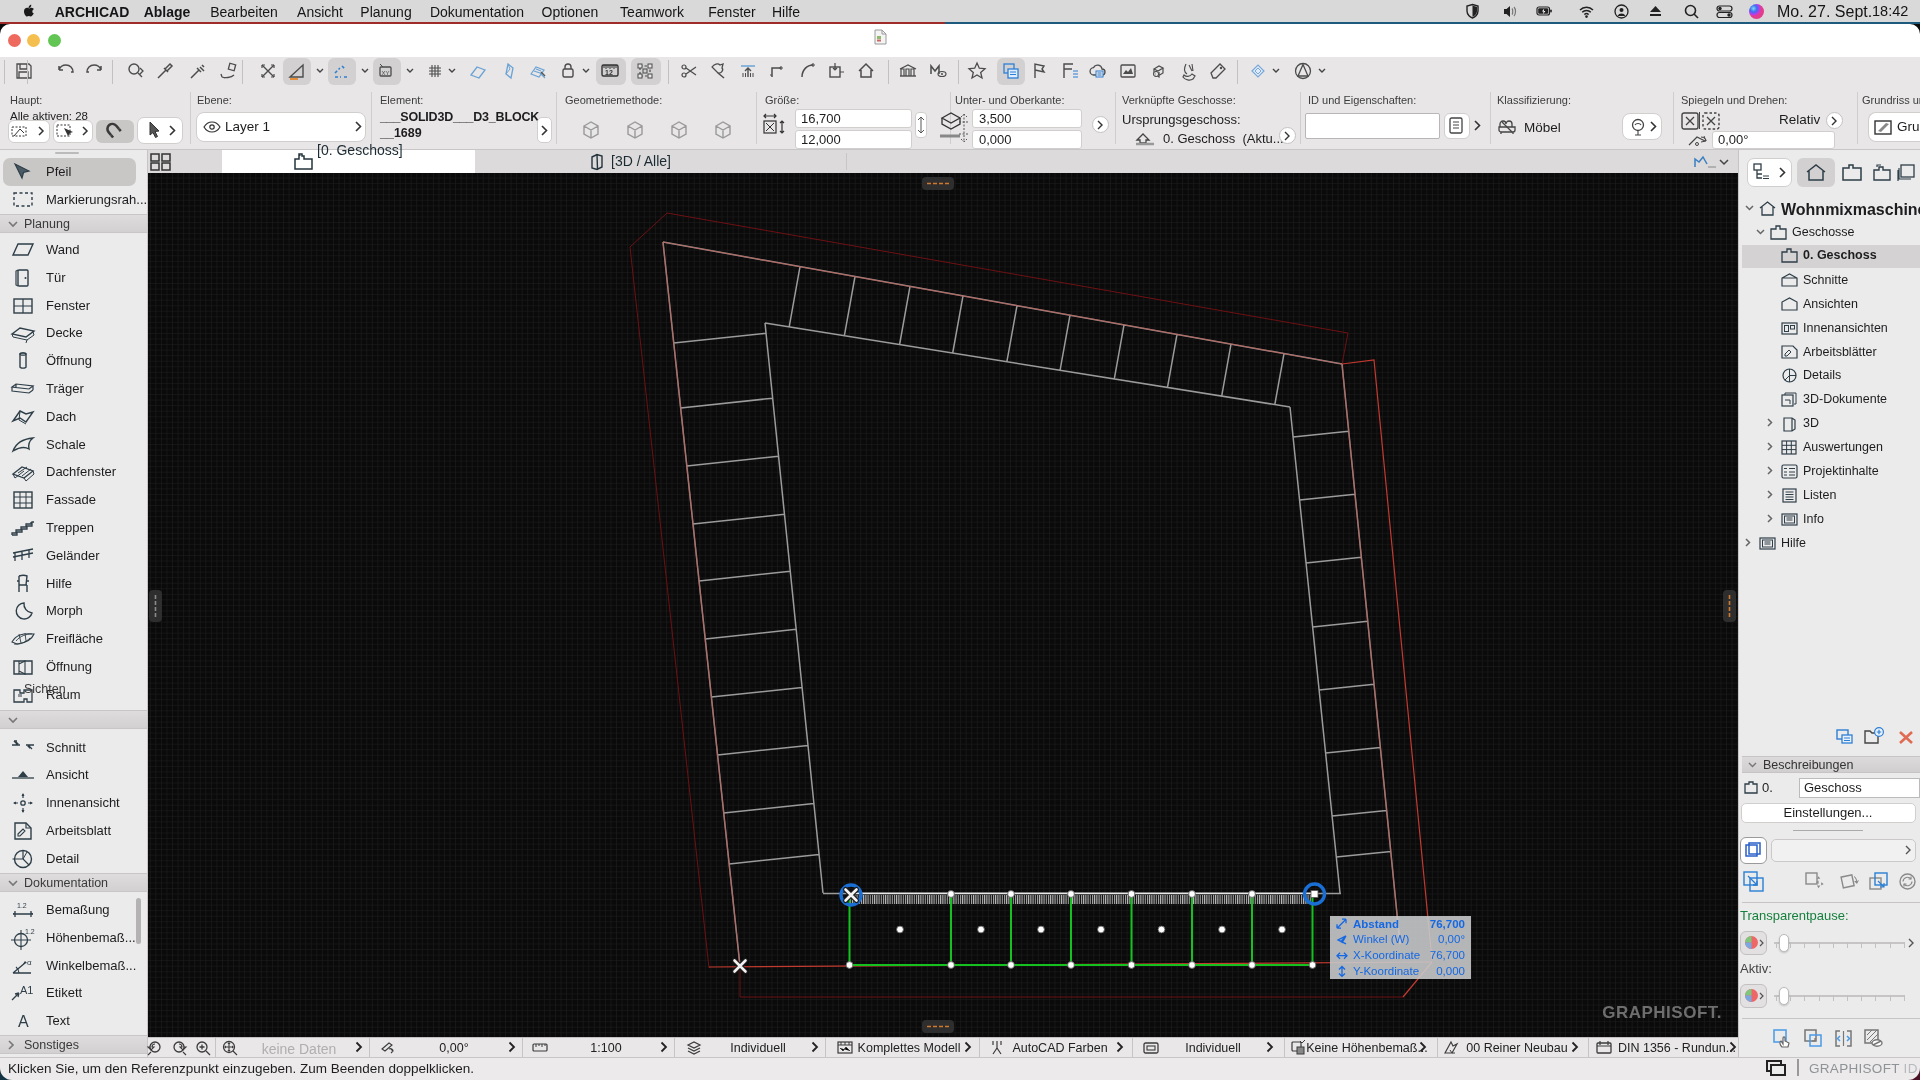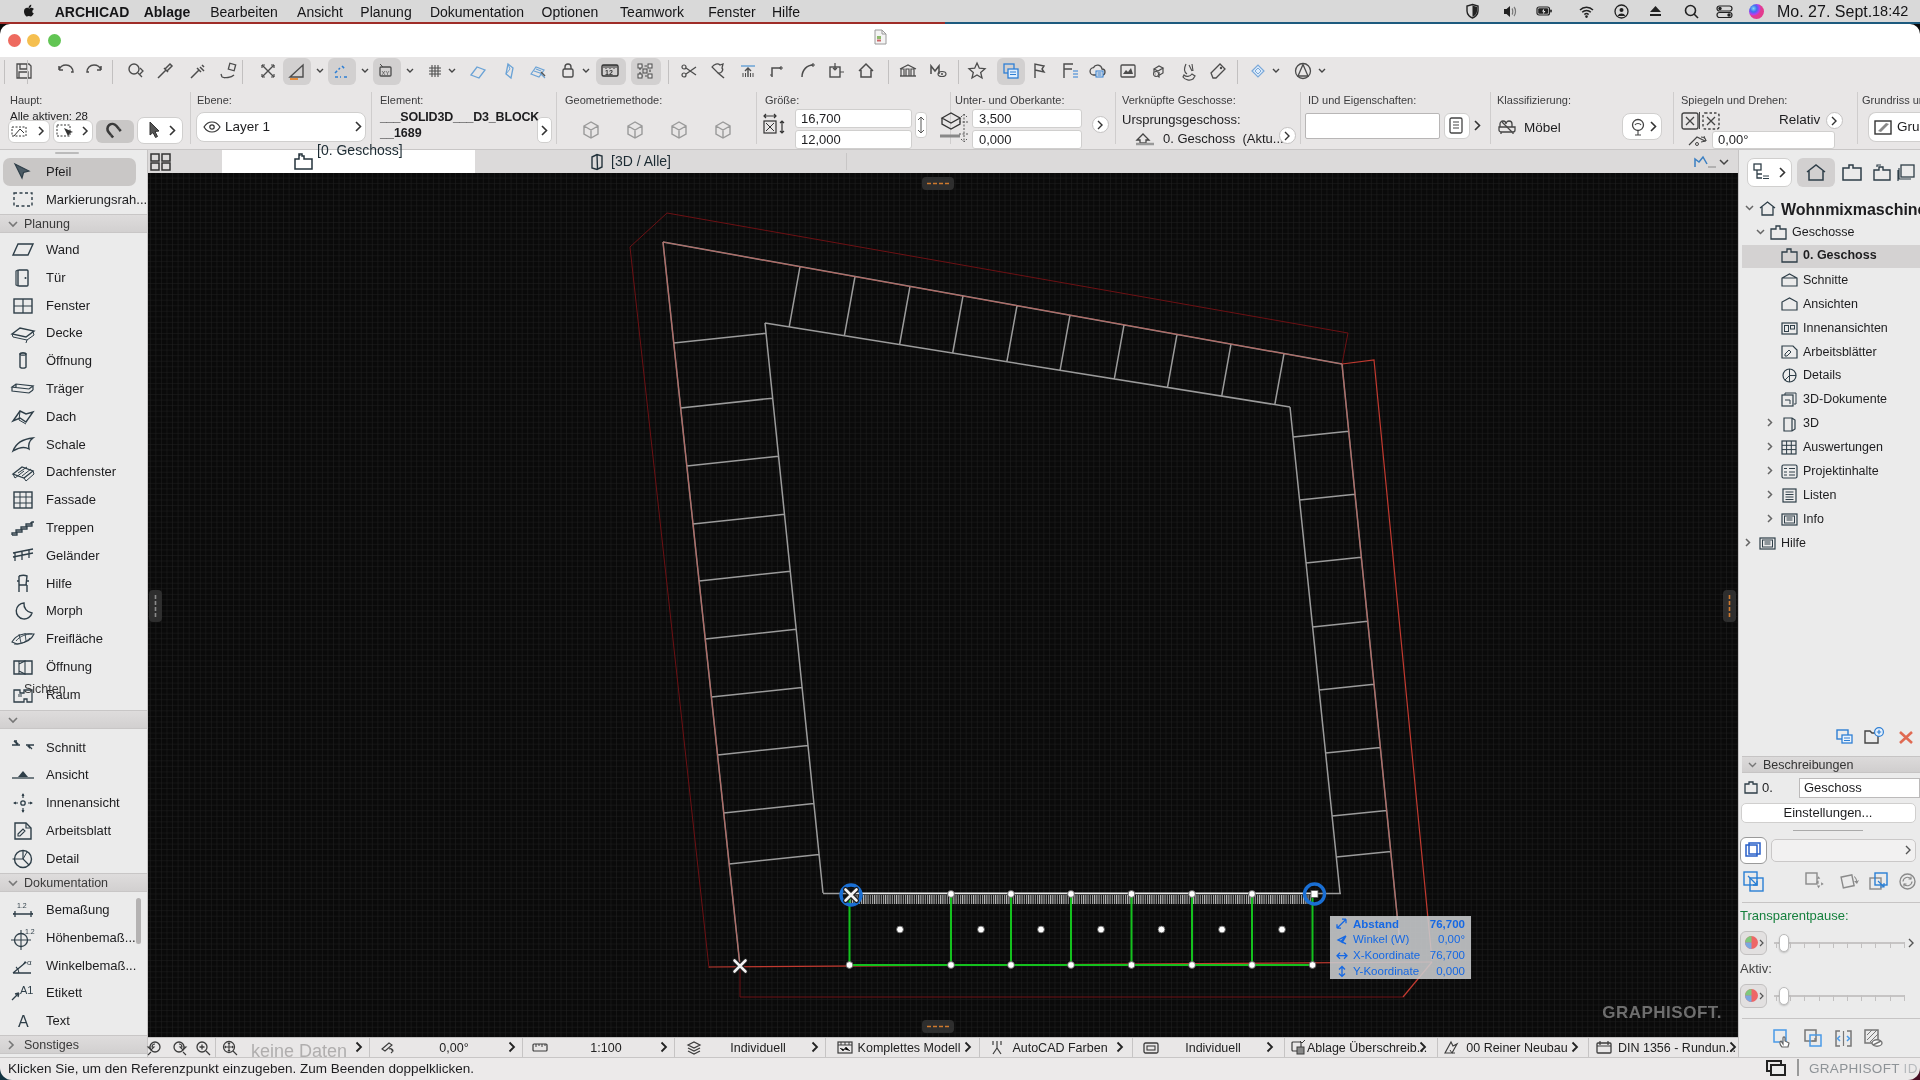--- a/index.html
+++ b/index.html
@@ -747,21 +747,21 @@
   </svg>
 <svg style="left:195px;top:1040px" width="16" height="15" viewBox="0 0 16 15">
     <circle cx="7" cy="7" r="5" fill="none" stroke="#3c3c3c" stroke-width="1.3"></circle>
     <path d="M7 4.5v5M4.5 7h5M11 11l4 4" stroke="#3c3c3c" stroke-width="1.3"></path>
   </svg>
 <svg style="left:222px;top:1040px" width="16" height="15" viewBox="0 0 16 15">
     <circle cx="7" cy="7" r="5.5" fill="none" stroke="#3c3c3c" stroke-width="1.3"></circle>
     <path d="M7 3v8M3 7h8M11 11l4 4" stroke="#3c3c3c" stroke-width="1.1"></path>
     <path d="M7 2l-1.5 2h3zM7 12l-1.5-2h3zM2 7l2-1.5v3zM12 7l-2-1.5v3z" fill="#3c3c3c"></path>
   </svg>
-<div class="txt" style="left:299px;top:1041px;transform:translateX(-50%);font-size:18px;color:#b0aeae;font-weight:normal">keine Daten</div>
+<div class="txt" style="left:299px;top:1041px;transform:translateX(-50%);font-size:14px;color:#b0aeae;font-weight:normal">keine Daten</div>
 <svg style="left:355px;top:1041px" width="8" height="12">
     <path d="M1.5 1.5 6 6 1.5 10.5" fill="none" stroke="#222" stroke-width="1.8"></path>
   </svg>
 <svg style="left:380px;top:1040px" width="16" height="15" viewBox="0 0 16 15">
     <path d="M2 9l7-6 3 2-7 6z" fill="none" stroke="#3c3c3c" stroke-width="1.1"></path>
     <path d="M9 9c2-1 4 0 4 2M11 13l2-2-2-2" fill="none" stroke="#3c3c3c" stroke-width="1.1"></path>
   </svg>
 <div class="txt" style="left:454px;top:1041px;transform:translateX(-50%);font-size:12.5px;color:#222;font-weight:normal">0,00°</div>
 <svg style="left:508px;top:1041px" width="8" height="12">
     <path d="M1.5 1.5 6 6 1.5 10.5" fill="none" stroke="#222" stroke-width="1.8"></path>
@@ -803,21 +803,21 @@
   </svg>
 <div class="txt" style="left:1213px;top:1041px;transform:translateX(-50%);font-size:12.5px;color:#222;font-weight:normal">Individuell</div>
 <svg style="left:1266px;top:1041px" width="8" height="12">
     <path d="M1.5 1.5 6 6 1.5 10.5" fill="none" stroke="#222" stroke-width="1.8"></path>
   </svg>
 <svg style="left:1291px;top:1040px" width="16" height="15" viewBox="0 0 16 15">
     <rect x="1" y="2" width="9" height="9" rx="1" fill="none" stroke="#3c3c3c" stroke-width="1.2"></rect>
     <rect x="6" y="7" width="7" height="7" fill="#888" stroke="#3c3c3c"></rect>
     <path d="M9 1l2 2 3-3" fill="none" stroke="#3c3c3c"></path>
   </svg>
-<div class="txt" style="left:1367px;top:1041px;transform:translateX(-50%);font-size:12.5px;color:#222;font-weight:normal">Ablage Überschreib...</div>
+<div class="txt" style="left:1367px;top:1041px;transform:translateX(-50%);font-size:12.5px;color:#222;font-weight:normal">Keine Höhenbemaß...</div>
 <svg style="left:1419px;top:1041px" width="8" height="12">
     <path d="M1.5 1.5 6 6 1.5 10.5" fill="none" stroke="#222" stroke-width="1.8"></path>
   </svg>
 <svg style="left:1443px;top:1040px" width="16" height="15" viewBox="0 0 16 15">
     <path d="M2 13 8 2l2 4 4-2-5 9z" fill="none" stroke="#3c3c3c" stroke-width="1.2"></path>
     <path d="M7 10l2 3h3" fill="none" stroke="#3c3c3c"></path>
   </svg>
 <div class="txt" style="left:1517px;top:1041px;transform:translateX(-50%);font-size:12.5px;color:#222;font-weight:normal">00 Reiner Neubau</div>
 <svg style="left:1571px;top:1041px" width="8" height="12">
     <path d="M1.5 1.5 6 6 1.5 10.5" fill="none" stroke="#222" stroke-width="1.8"></path>

